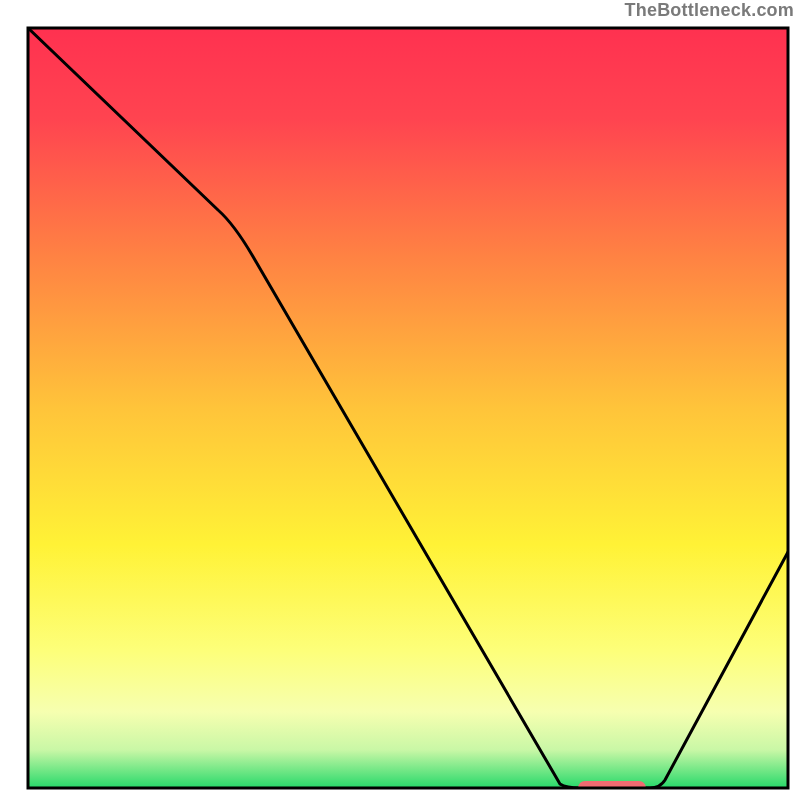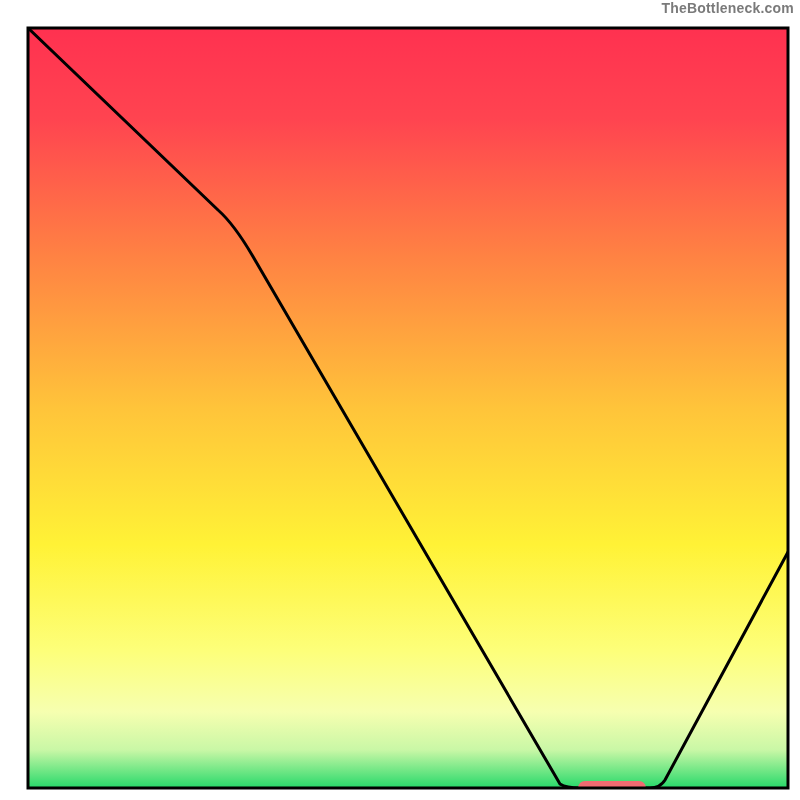--- a/index.html
+++ b/index.html
@@ -13,21 +13,21 @@
   }
   .canvas {
     position: relative;
     width: 800px;
     height: 800px;
   }
   .watermark {
     position: absolute;
     top: 0px;
     right: 6px;
-    font-size: 14px;
+    font-size: 18px;
     font-weight: 600;
     color: #7a7a7a;
     letter-spacing: 0.2px;
   }
   svg {
     position: absolute;
     top: 0;
     left: 0;
   }
 </style>

